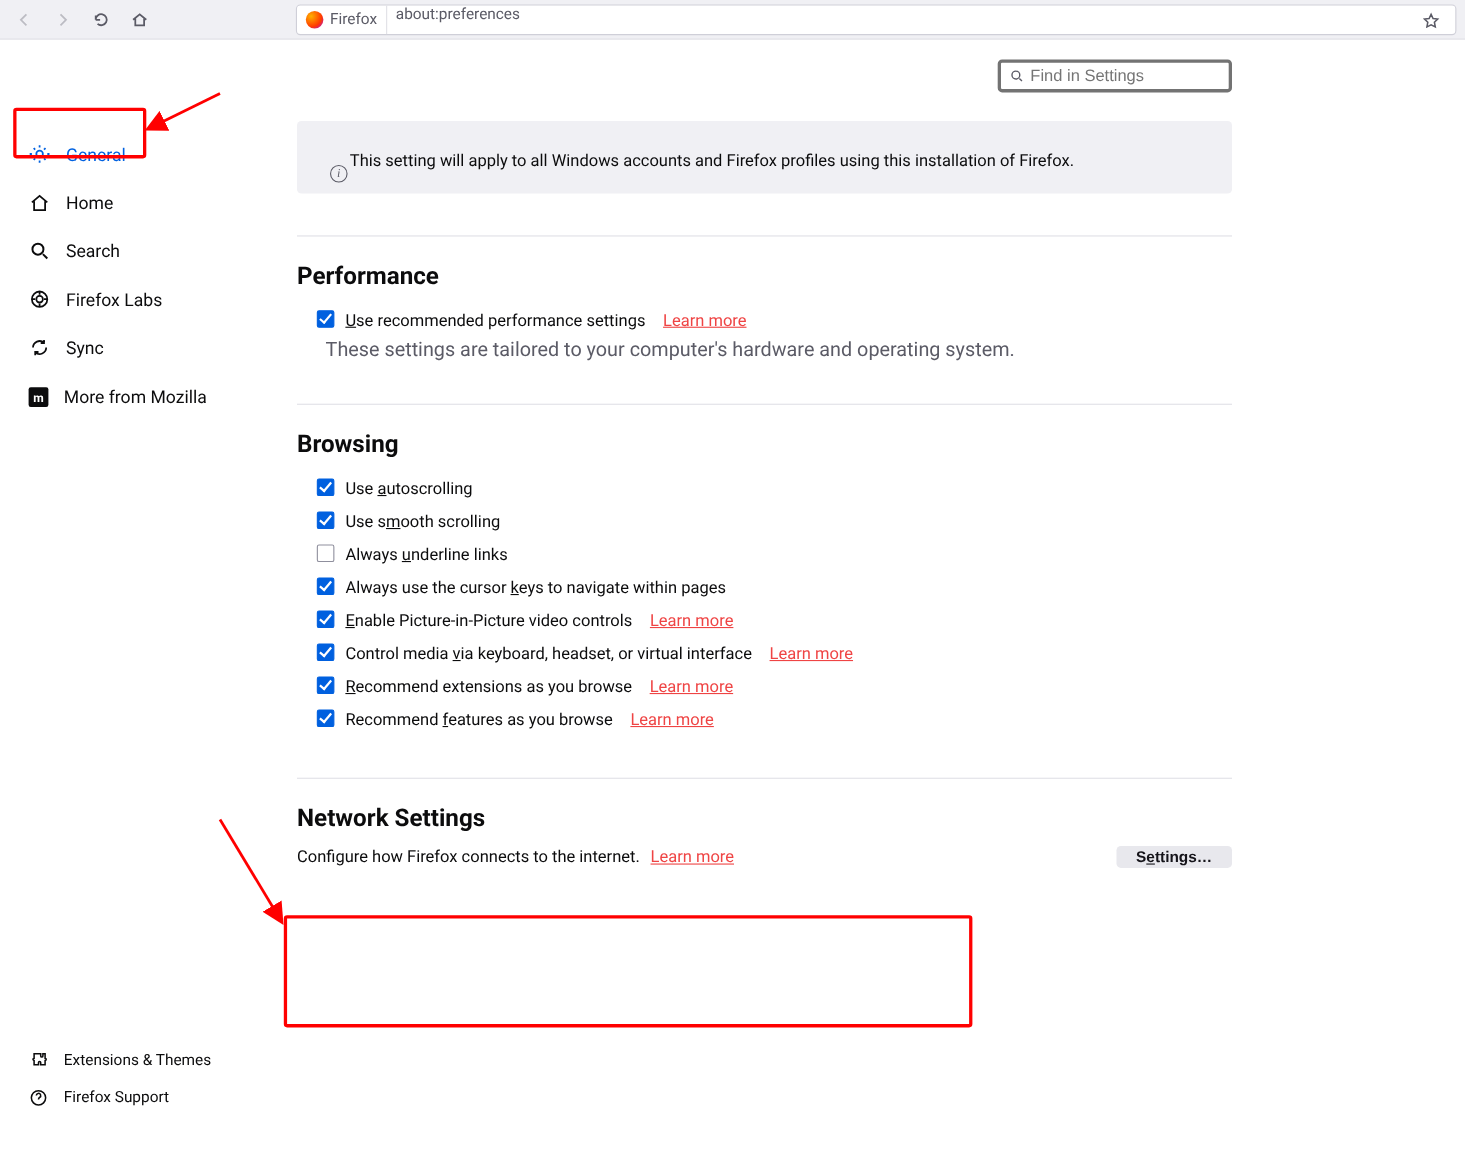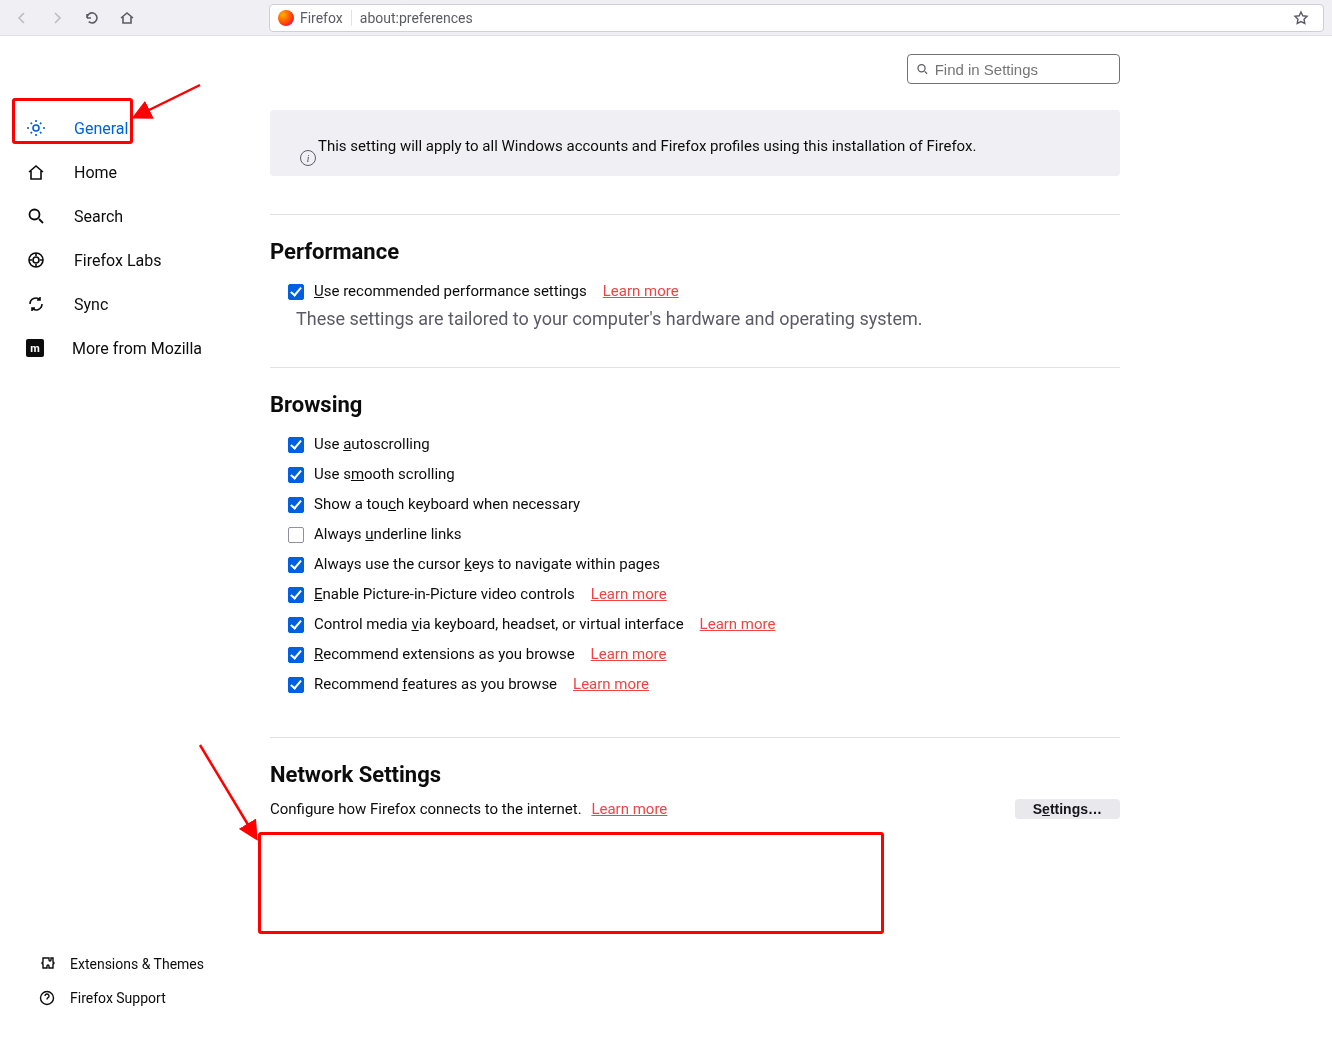--- a/index.html
+++ b/index.html
@@ -28,21 +28,21 @@
     display: flex; align-items: center; justify-content: center;
     color: #5b5b66; border-radius:4px;
   }
   .tb-btn.disabled { color: #bcbcc3; }
   .urlbar {
     margin-left: 120px;
     height: 28px;
     background: #fff;
     border: 1px solid #cfcfd8;
     border-radius: 4px;
-    display: flex; align-items:center;
+    display: flex; 
     padding: 0 8px;
     gap: 8px;
     font-size: 14px;
     width: 1084px;
   }
   .identity-box {
     display:flex; align-items:center; gap:6px;
     padding-right:8px; border-right:1px solid #e0e0e6;
     color:#5b5b66;
   }
@@ -56,57 +56,57 @@
   }
   
   .content { display:flex; height:calc(100% - 36px); }
   .sidebar {
     width: 240px;
     padding-top: 70px;
     display:flex; flex-direction:column;
     position:relative;
   }
   .cat {
-    display:flex; align-items:center; gap:28px;
+    display:flex; align-items:flex-end; gap:14px;
     height:44px; padding:0 18px 0 26px;
     font-size:16px; color:#0c0c0d; cursor:pointer;
   }
   .cat .ci { width:20px;height:20px;display:flex;align-items:center;justify-content:center;color:#0c0c0d; }
   .cat.active { color:#0061e0; }
   .cat.active .ci { color:#0061e0; }
   .sidebar-bottom {
-    position:absolute; bottom:30px; left:12px; right:0;
+    position:absolute; bottom:30px; left:0; right:0;
   }
   .sb-link {
     display:flex;align-items:center;gap:14px;
     height:34px;padding:0 18px 0 26px;
     font-size:14px;color:#0c0c0d;cursor:pointer;
   }
   .sb-link .ci{width:18px;height:18px;display:flex;align-items:center;justify-content:center;}
   
   .main {
     flex:1; padding:0 40px 0 30px; max-width:920px; position:relative;
   }
   .search-row { padding-top:18px; display:flex; justify-content:flex-end; }
   .findbox {
-    width:213px;height:30px;border:1px solid #737373;border-radius:4px;
+    width:213px;height:30px;border:3px solid #737373;border-radius:4px;
     display:flex;align-items:center;padding:0 8px;color:#5b5b66;gap:6px;font-size:15px;
   }
   .findbox input{ border:none;outline:none;font-size:15px;width:100%;color:#5b5b66;background:transparent;}
   .infobox {
     margin-top:26px;background:#f0f0f4;border-radius:4px;
     padding:26px 20px 20px 48px; position:relative; font-size:15px; line-height:1.35;
   }
   .infobox .info-icon{
     position:absolute;left:30px;top:40px;width:16px;height:16px;border:1.4px solid #5b5b66;border-radius:50%;
     display:flex;align-items:center;justify-content:center;font-size:11px;color:#5b5b66;font-style:italic;font-family:serif;
   }
   .section-divider { border:none;border-top:1px solid #e0e0e6;margin:38px 0 0 0;}
   h2.section-title { font-size:22px;font-weight:700;margin:24px 0 12px 0;}
-  .row { display:flex;align-items:flex-end;gap:10px;padding:6px 18px;font-size:15px;}
+  .row { display:flex;align-items:flex-start;gap:10px;padding:6px 18px;font-size:15px;}
   .chk {
     appearance:none;width:16px;height:16px;border:1.5px solid #8f8f9d;border-radius:2px;
     position:relative;flex-shrink:0;cursor:pointer;background:#fff;
   }
   .chk:checked{background:#0060df;border-color:#0060df;}
   .chk:checked::after{
     content:"";position:absolute;left:4px;top:0px;width:4px;height:9px;
     border:solid #fff;border-width:0 2px 2px 0;transform:rotate(40deg);
   }
   .subtext { font-size:18px;color:#5b5b66;margin:2px 0 0 26px;}
@@ -265,24 +265,20 @@
 
     <h2 class="section-title">Browsing</h2>
     <div id="browsing-list">
         <div class="row">
           <input type="checkbox" class="chk" checked="" style="">
           <label>Use <span class="u">a</span>utoscrolling</label>
         </div>
         <div class="row">
           <input type="checkbox" class="chk" checked="" style="">
           <label>Use s<span class="u">m</span>ooth scrolling</label>
-        </div>
-        <div class="row">
-          <input type="checkbox" class="chk" checked="" style="">
-          <label>Show a tou<span class="u">c</span>h keyboard when necessary</label>
         </div>
         <div class="row">
           <input type="checkbox" class="chk" style="">
           <label>Always <span class="u">u</span>nderline links</label>
         </div>
         <div class="row">
           <input type="checkbox" class="chk" checked="" style="">
           <label>Always use the cursor <span class="u">k</span>eys to navigate within pages</label>
         </div>
         <div class="row">

